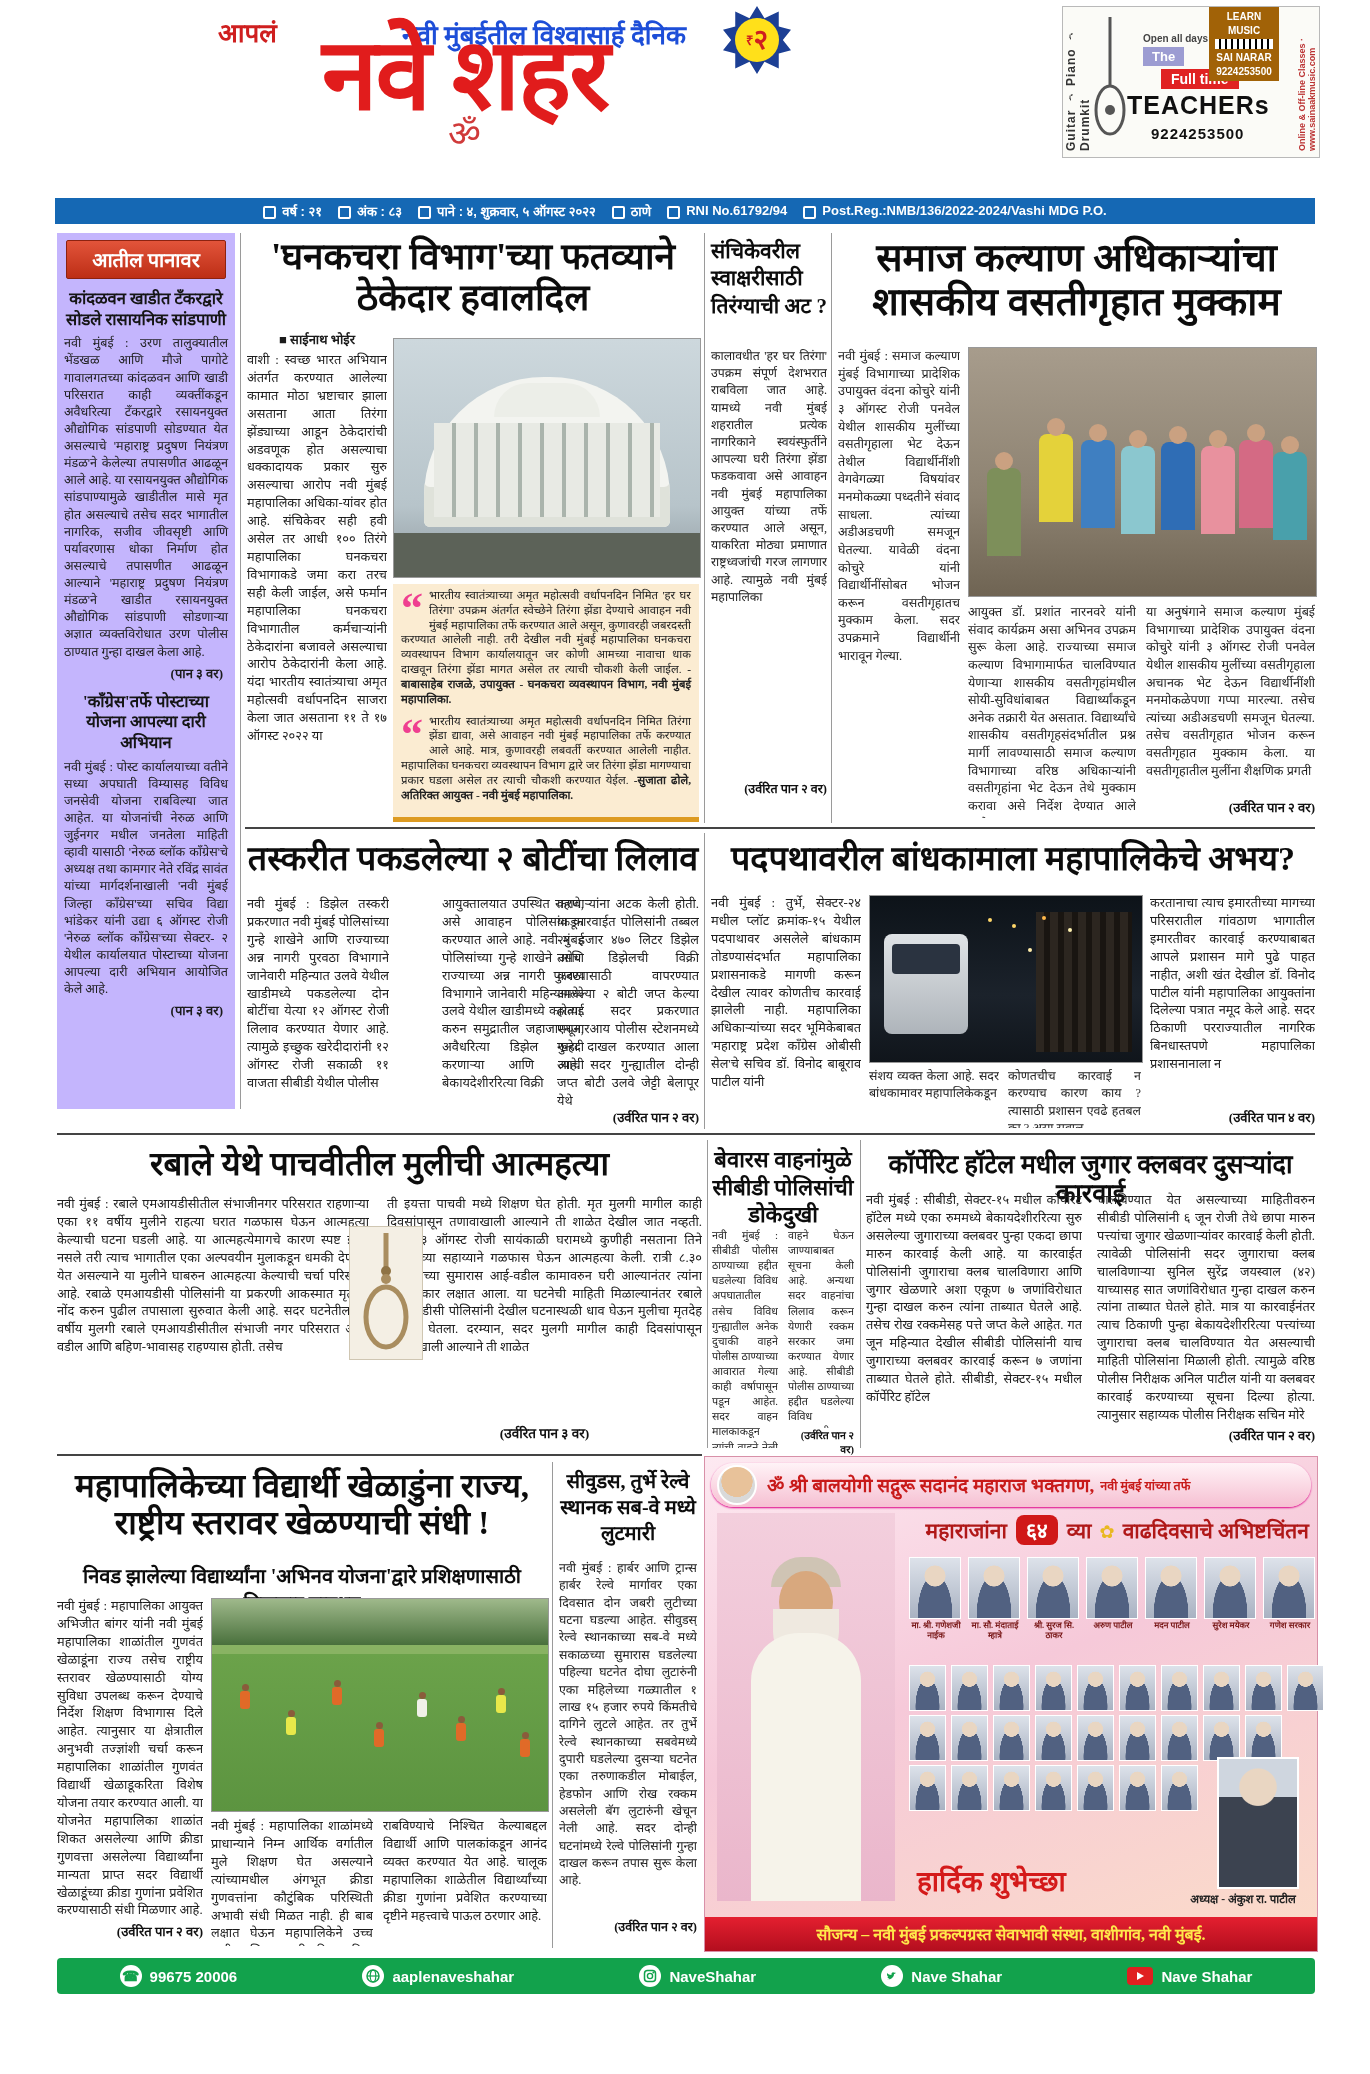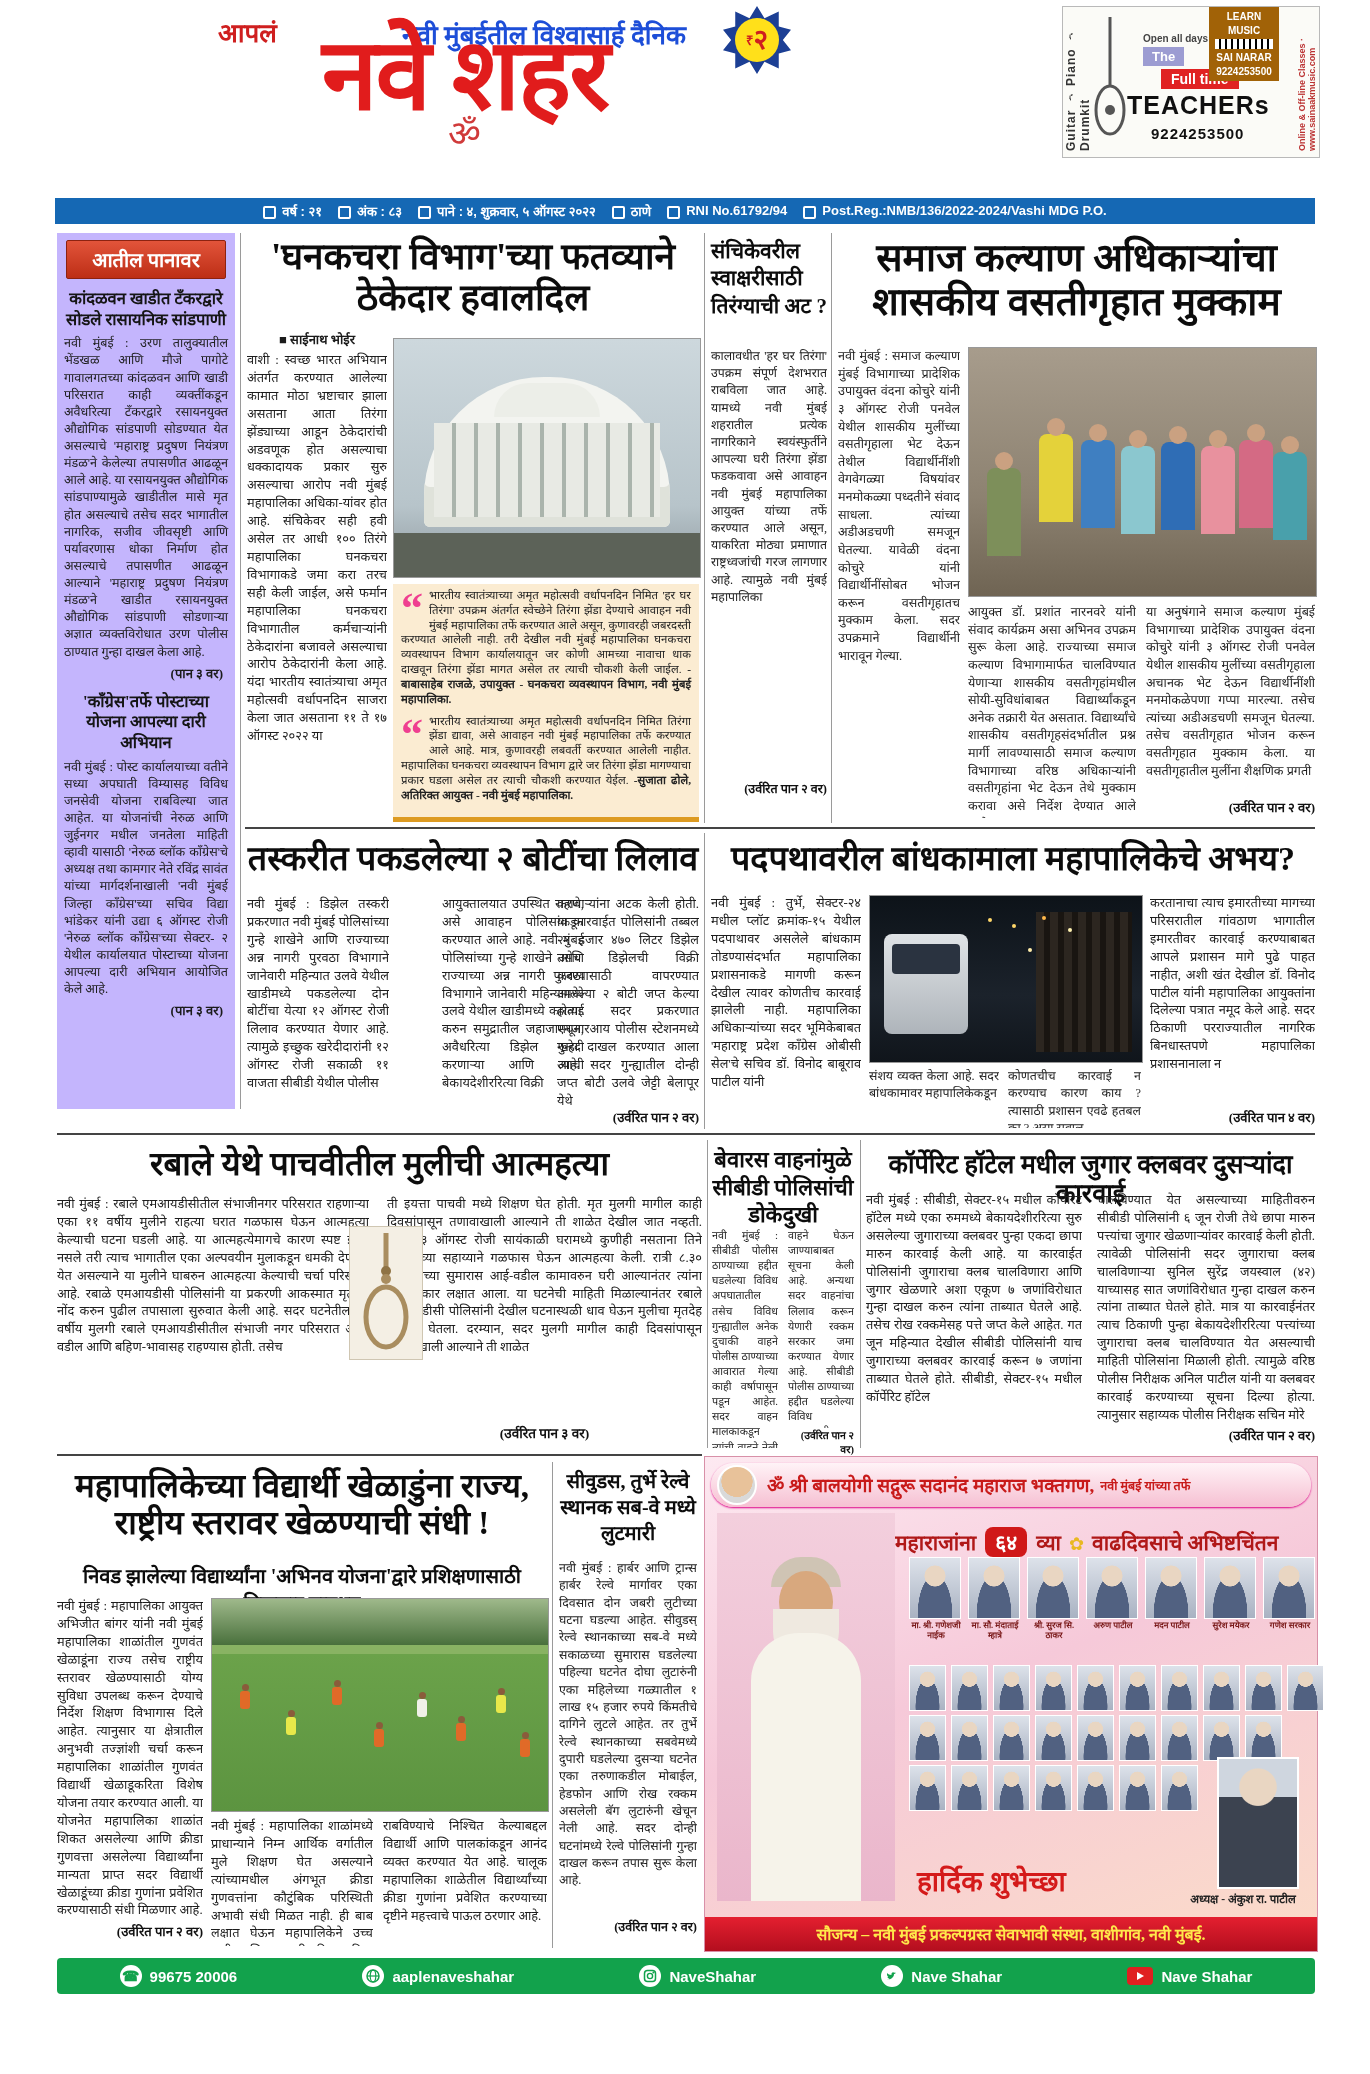--- a/index.html
+++ b/index.html
@@ -99,21 +99,21 @@
   
   #noose{left:349px;top:1226px;width:72px;height:132px;background:#f4efe4;border:1px solid #cfc6b2;display:flex;align-items:center;justify-content:center;}
   
   #gad{left:704px;top:1456px;width:612px;height:494px;border:1px solid #d890a8;
        background:linear-gradient(160deg,#fde9f1,#f6c9d9 45%,#fbdcc8);}
   #gad .hdrband{position:absolute;left:6px;top:6px;right:6px;height:44px;border-radius:22px;
        background:linear-gradient(#fff3f7,#f6c0d2);display:flex;align-items:center;box-shadow:0 1px 2px #d08;}
   #gad .gface{width:36px;height:36px;border-radius:50%;background:radial-gradient(circle at 50% 40%,#e8c29a 0 55%,#d9d9d9 56%);border:2px solid #fff;margin-left:6px;flex:none;}
   #gad .htxt{font-size:19px;font-weight:bold;color:#c81a1a;margin-left:10px;white-space:nowrap;}
   #gad .htxt2{font-size:12.5px;font-weight:bold;color:#c81a1a;margin-left:6px;}
-  #gad .subline{position:absolute;left:190px;top:58px;right:8px;text-align:left;margin-top:12px;}
+  #gad .subline{position:absolute;left:190px;top:58px;right:8px;text-align:right;}
   #gad .subline .t{font-size:21px;font-weight:bold;color:#b01818;}
   #gad .badge{display:inline-block;background:#d01818;color:#fff;font-size:21px;font-weight:bold;
        padding:1px 10px;border-radius:8px;margin:0 5px;}
   #gad .flower{color:#e9b821;font-size:18px;margin:0 4px;}
   .guru-fig{position:absolute;left:12px;top:56px;width:178px;height:388px;overflow:hidden;
        background:linear-gradient(#f3cfdd,#eab6cb);}
   .guru-body{position:absolute;left:34px;top:120px;width:110px;height:270px;background:#f6f3ea;border-radius:48px 48px 0 0;}
   .guru-head{position:absolute;left:62px;top:58px;width:54px;height:62px;border-radius:50%;background:#d8a87e;}
   .guru-beard{position:absolute;left:56px;top:96px;width:66px;height:56px;border-radius:0 0 40px 40px;background:#efe9e0;}
   .guru-hair{position:absolute;left:54px;top:44px;width:70px;height:30px;border-radius:36px 36px 0 0;background:#cfc4b4;}

